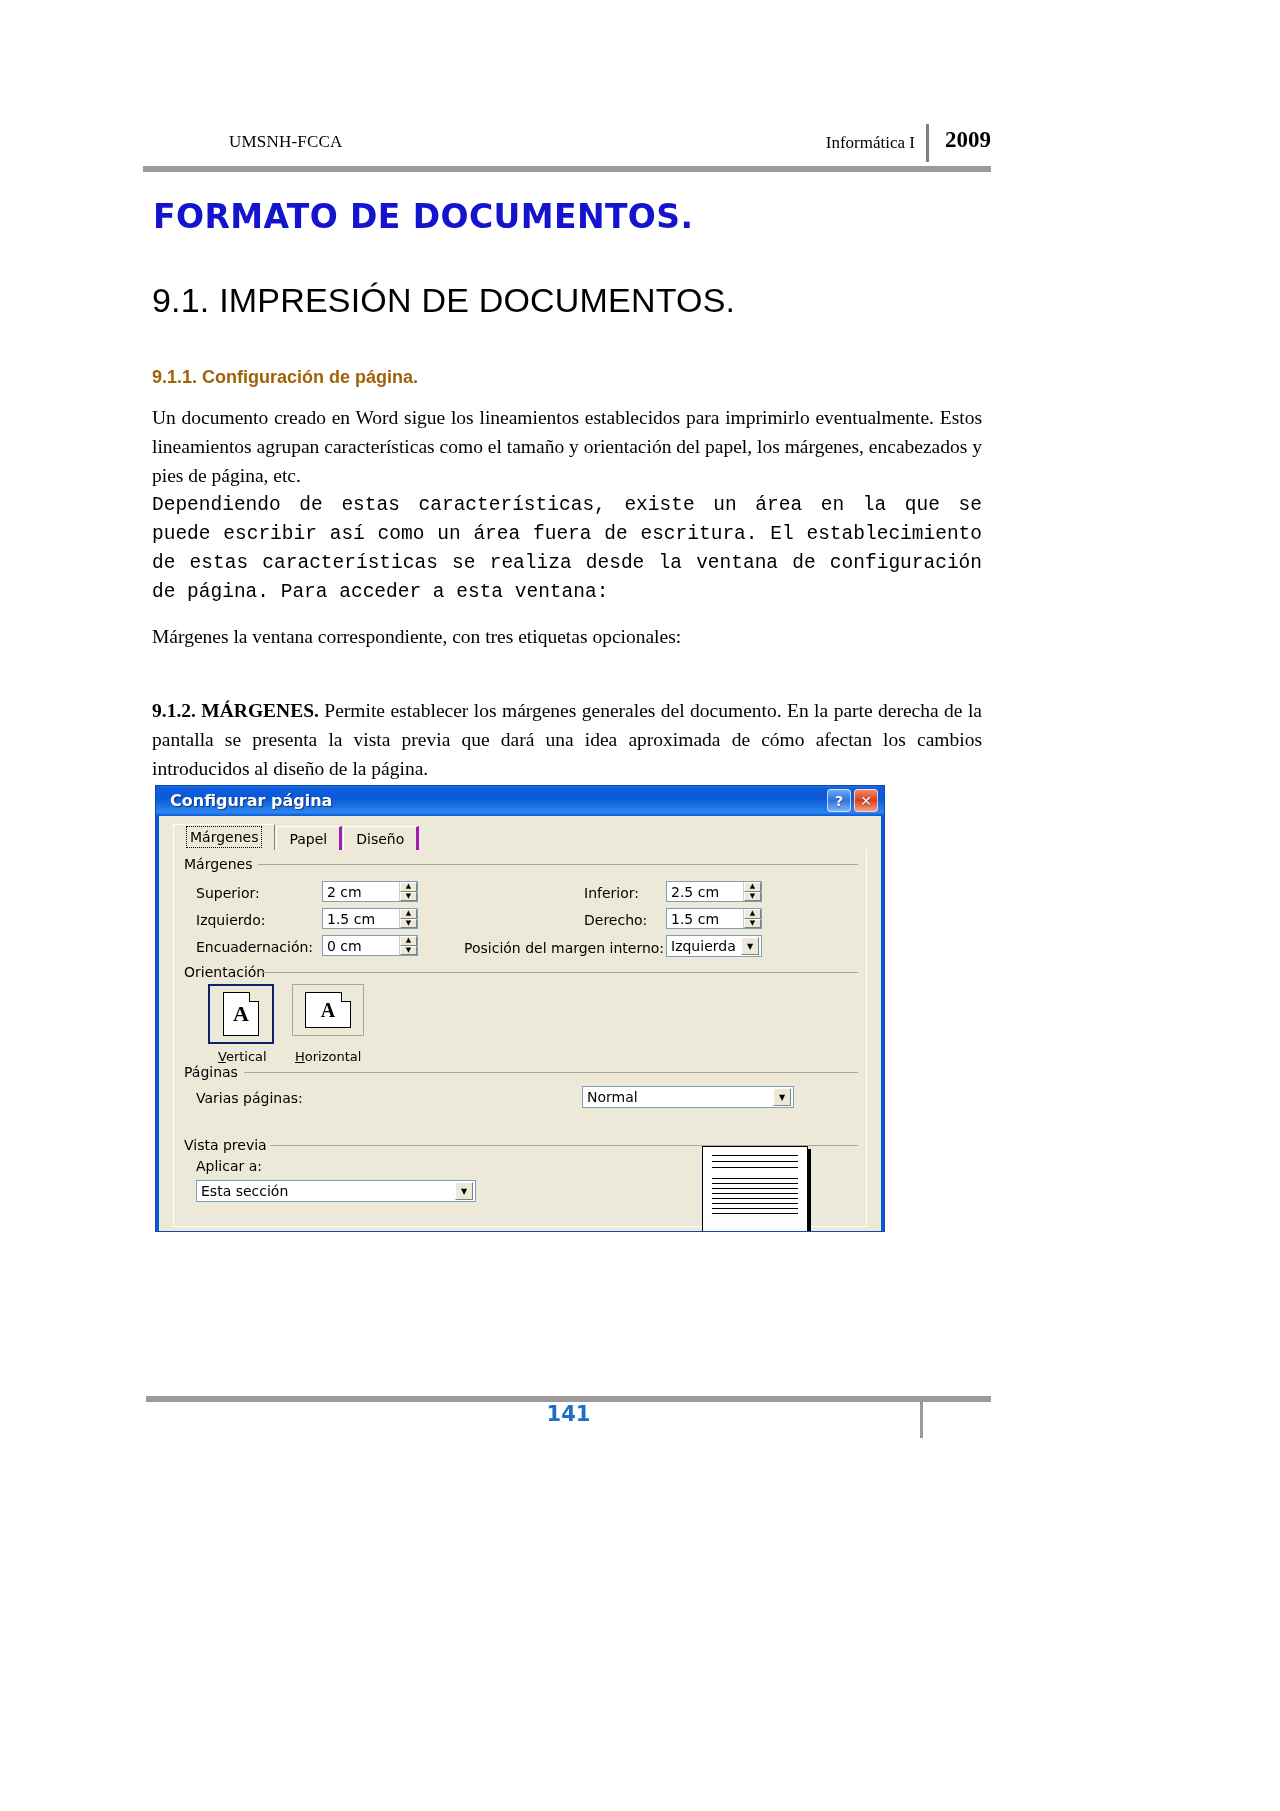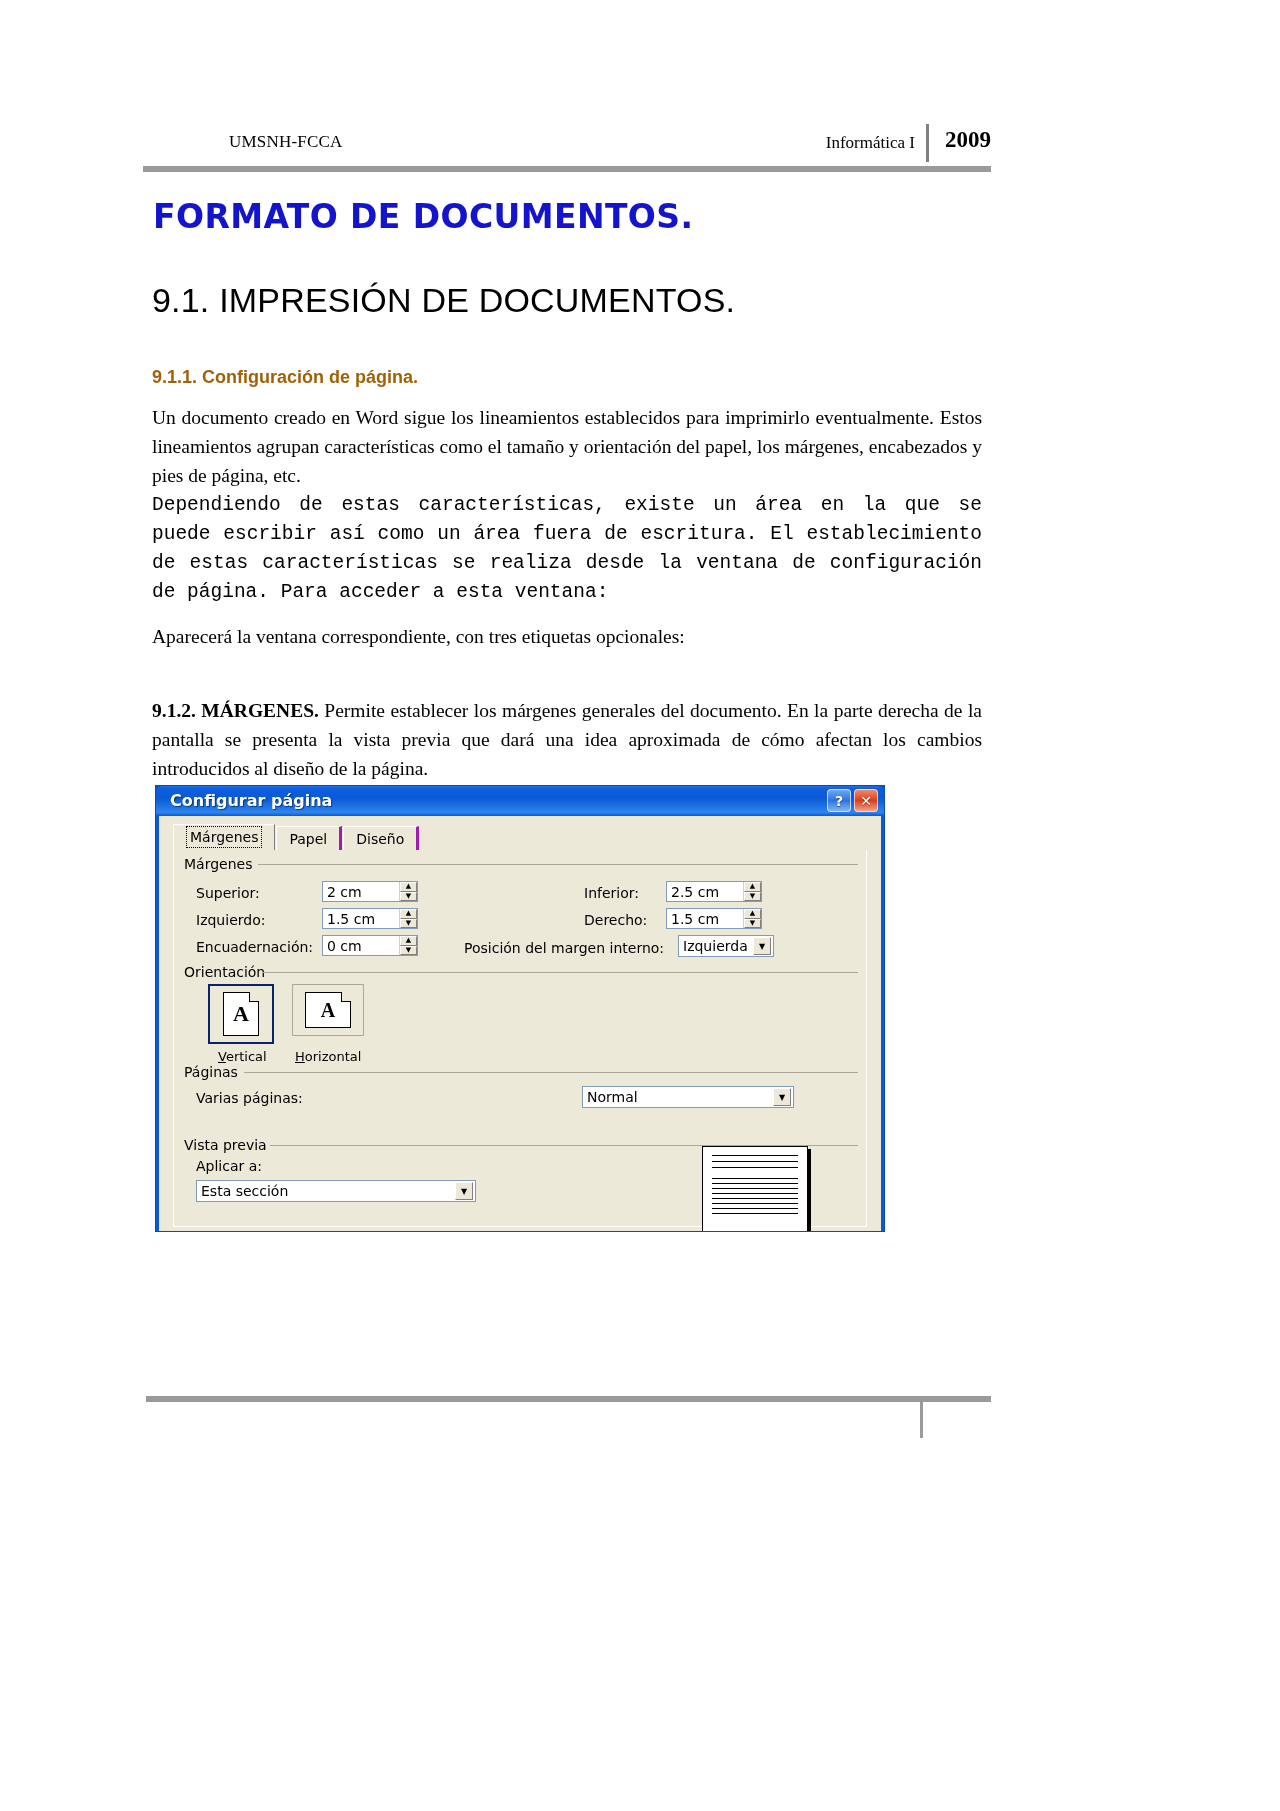--- a/index.html
+++ b/index.html
@@ -164,21 +164,21 @@
   </div>
 
   <div class="doc-title">FORMATO DE DOCUMENTOS.</div>
   <div class="h2">9.1. IMPRESIÓN DE DOCUMENTOS.</div>
   <div class="h3">9.1.1. Configuración de página.</div>
 
   <div class="para p1">Un documento creado en Word sigue los lineamientos establecidos para imprimirlo eventualmente. Estos lineamientos agrupan características como el tamaño y orientación del papel, los márgenes, encabezados y pies de página, etc.</div>
   <div class="para p2">Dependiendo de estas características, existe un área en la que se puede escribir así como un área fuera de escritura. El establecimiento de estas características se realiza desde la ventana de configuración de página. Para acceder a esta ventana:</div>
 
 
-  <div class="para p3">Aparecerá la ventana correspondiente, con tres etiquetas opcionales:</div>
+  <div class="para p3">Márgenes la ventana correspondiente, con tres etiquetas opcionales:</div>
 
   <div class="para p4">
     <b>9.1.2. MÁRGENES.</b><span> Permite establecer los márgenes generales del documento. En la parte derecha de la pantalla se presenta la vista previa que dará una idea aproximada de cómo afectan los cambios introducidos al diseño de la página.</span>
   </div>
 
   <div class="dlg">
 
     <div class="dlg-titlebar">
       <div class="dlg-title">Configurar página</div>
       <div class="tb-btns">
@@ -249,21 +249,21 @@
         <div class="fld-label" style="left:22px;top:89px;"><span>Encuadernación:</span></div>
         <div class="spin" style="left:148px;top:85px;width:96px;">
           <input type="text" value="0 cm" style="">
           <div class="btns">
             <div>▲</div>
             <div>▼</div>
           </div>
         </div>
 
         <div class="fld-label" style="left:290px;top:90px;"><span>Posición del margen interno:</span></div>
-        <div class="combo" style="left:504px;top:85px;width:96px;">
+        <div class="combo" style="left:492px;top:85px;width:96px;">
           <div class="val">Izquierda</div>
           <div class="arw">▼</div>
         </div>
 
         <div class="grp-label" style="left:10px;top:114px;">Orientación</div>
         <div class="grp-rule" style="left:88px;top:122px;right:8px;"></div>
 
         <div class="orient-box sel" style="left:34px;top:134px;">
           <div class="page-ico" style="width:34px;height:42px;font-size:22px;">
             <span>A</span>
@@ -312,15 +312,16 @@
             <div class="ln" style="width:86px;margin-bottom:4px;"></div>
             <div class="ln" style="width:86px;margin-bottom:4px;"></div>
           </div>
         </div>
 
       </div>
     </div>
   </div>
 
   <div style="position:absolute;left:146px;top:1396px;width:845px;height:6px;background:#9a9a9a;"></div>
+  <div style="position:absolute;left:146px;top:1402px;width:845px;text-align:center;font-family:'DejaVu Sans','Liberation Sans',sans-serif;font-size:21px;font-weight:bold;color:#1f6fc4;">141</div>
   <div style="position:absolute;left:920px;top:1398px;width:3px;height:40px;background:#9a9a9a;"></div>
 
 </div>
 
 </body></html>

